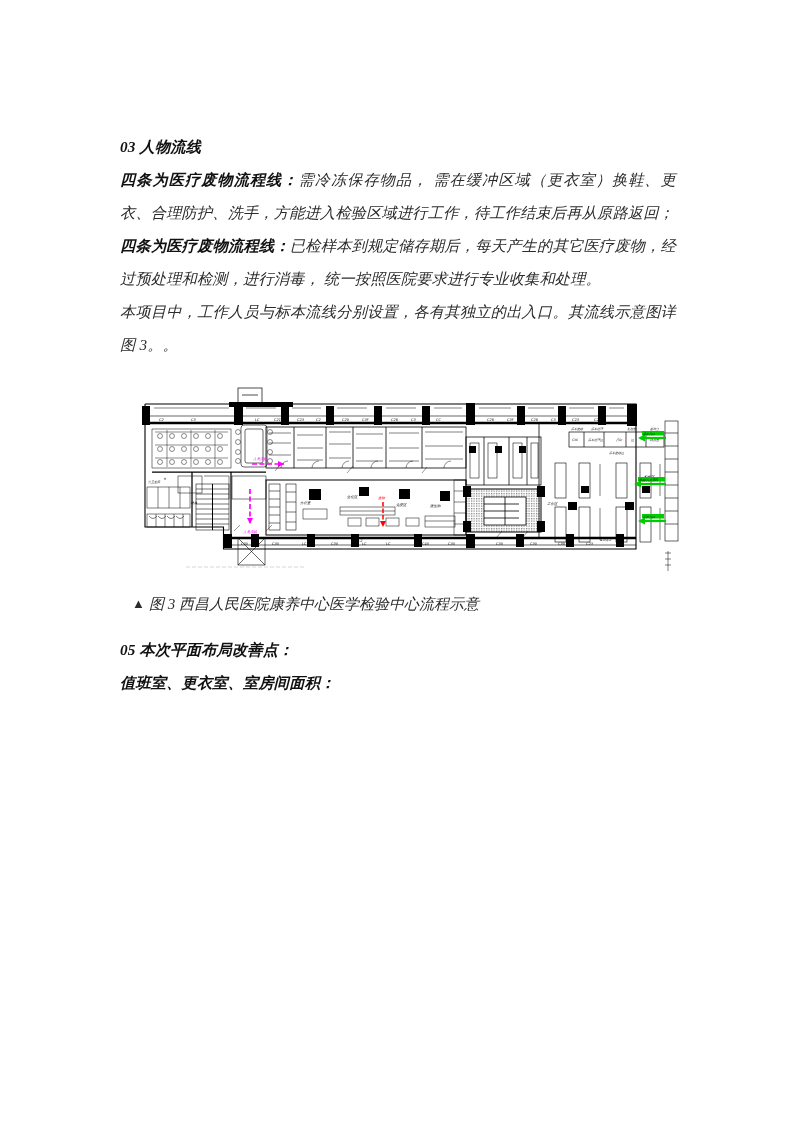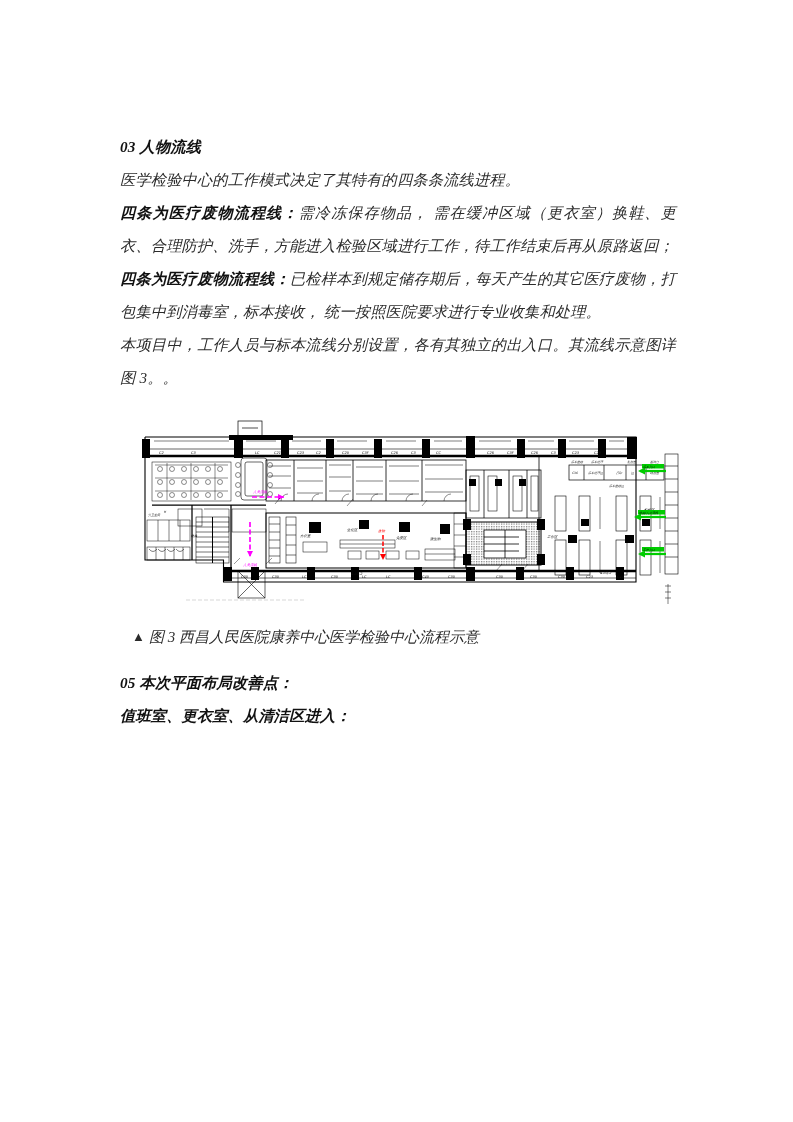--- a/index.html
+++ b/index.html
@@ -79,30 +79,29 @@
   }
 </style>
 </head>
 <body>
 
 <div class="page">
   <div class="content">
 
     <p class="heading">03 人物流线</p>
 
-    <p class="para">医学检验中心的工作模式决定了其特有的四条条流线进程。</p>
 
     <p class="para bold-lead">
       <span class="lead">四条为医疗废物流程线：</span><span>需冷冻保存物品， 需在缓冲区域（更衣室）换鞋、更衣、合理防护、洗手，方能进入检验区域进行工作，待工作结束后再从原路返回；</span>
     </p>
 
 
 
     <p class="para bold-lead">
-      <span class="lead">四条为医疗废物流程线：</span><span>已检样本到规定储存期后，每天产生的其它医疗废物，打包集中到消毒室，标本接收， 统一按照医院要求进行专业收集和处理。</span>
+      <span class="lead">四条为医疗废物流程线：</span><span>已检样本到规定储存期后，每天产生的其它医疗废物，经过预处理和检测，进行消毒， 统一按照医院要求进行专业收集和处理。</span>
     </p>
 
     <p class="para">本项目中，工作人员与标本流线分别设置，各有其独立的出入口。其流线示意图详图 3。。</p>
 
     <div class="figure-wrap">
       <svg class="floorplan" viewBox="0 0 1128 400" preserveAspectRatio="xMidYMid meet">
         <rect x="0" y="0" width="1128" height="400" fill="#ffffff"></rect>
         <g stroke="#000" fill="none" stroke-width="2.2">
 
           <path d="M58 62 L58 308 L215 308 L215 352 L1040 352 L1040 300"></path>
@@ -464,16 +463,16 @@
           <path d="M236 316 l12 -12 M300 316 l12 -12"></path>
         </g>
       </svg>
     </div>
 
     <p class="caption">
       <span class="tri">▲</span><span>图 3 西昌人民医院康养中心医学检验中心流程示意</span>
     </p>
 
     <p class="heading">05 本次平面布局改善点：</p>
-    <p class="heading">值班室、更衣室、从清洁区进入：</p>
+    <p class="heading">值班室、更衣室、室房间面积：</p>
 
   </div>
 </div>
 
 </body></html>

